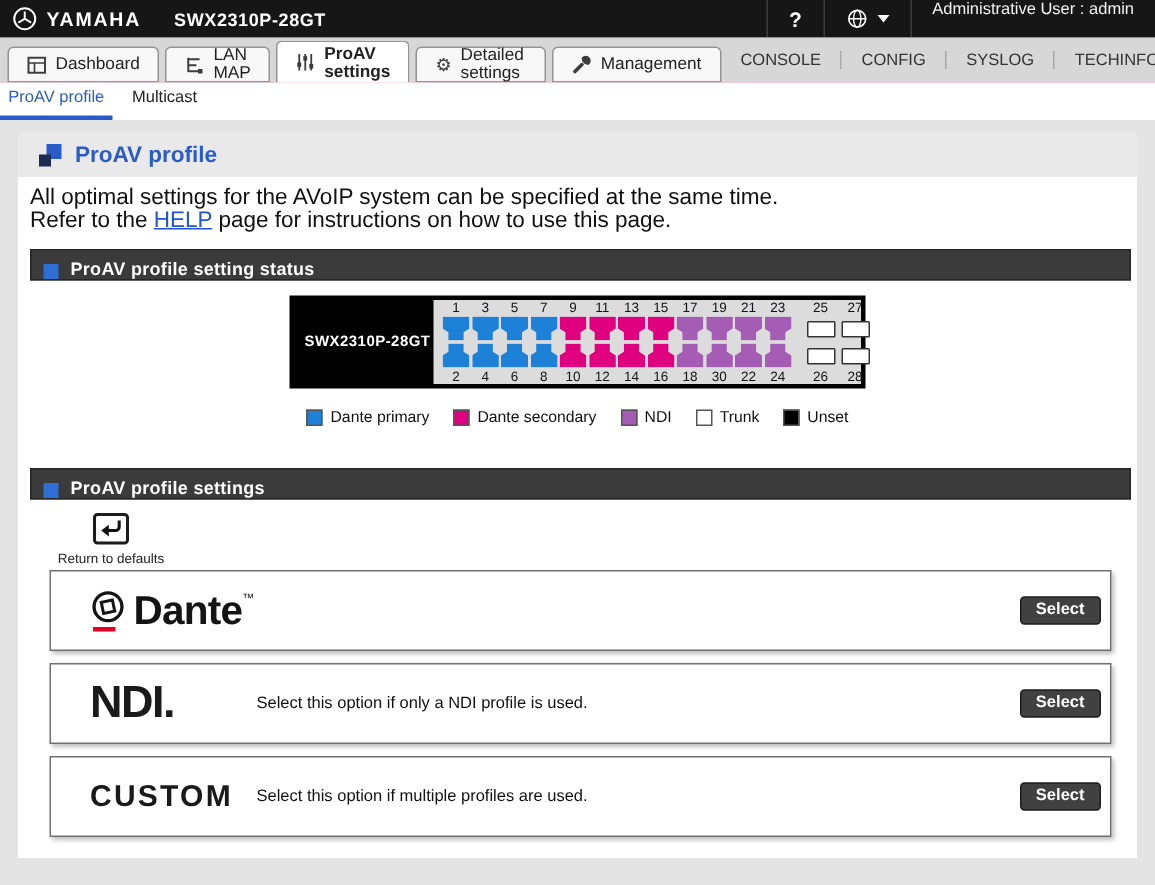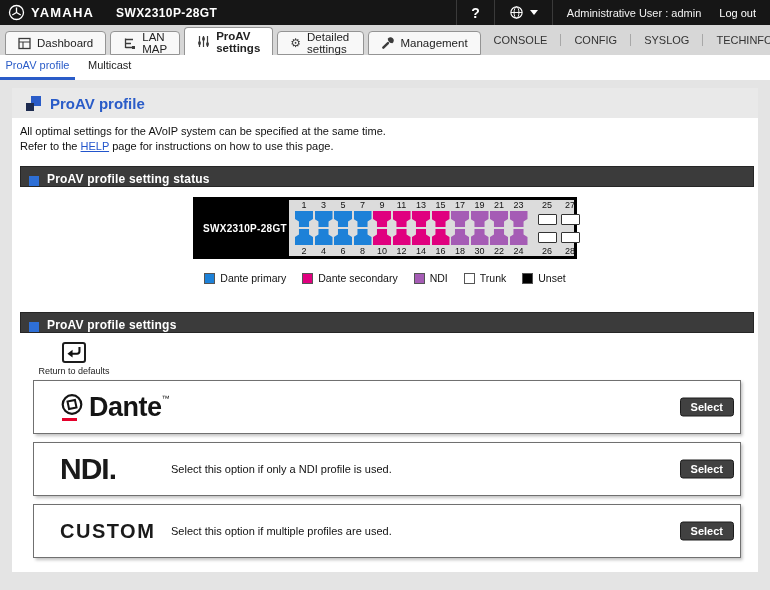--- a/index.html
+++ b/index.html
@@ -41,21 +41,21 @@
   
   .content { position:absolute; left:0; top:80px; width:770px; height:510px; background:#e4e4e4; }
   .panel { position:absolute; left:12px; top:8px; width:746px; height:484px; background:#fff; }
 
   .titleband { position:absolute; left:0; top:0; width:746px; height:30px; background:#e9e9e9; display:flex; align-items:center; gap:9px; padding-left:14px; }
   .title-icon { position:relative; width:15px; height:15px; }
   .title-icon .sq-blue { position:absolute; left:5px; top:0; width:10px; height:10px; background:#2a5cc8; }
   .title-icon .sq-navy { position:absolute; left:0; top:7px; width:8px; height:8px; background:#1d2b4f; }
   .page-title { font-size:15px; font-weight:bold; color:#2a5cc8; }
 
-  .desc { position:absolute; left:8px; top:36px; font-size:11px; color:#111; line-height:15px; }
+  .desc { position:absolute; left:8px; top:36px; font-size:15px; color:#111; line-height:15px; }
   .help-link { color:#2255cc; text-decoration:underline; cursor:pointer; }
 
   .sec-header { position:absolute; left:8px; width:734px; height:21px; background:#3b3b3b; border:1px solid #262626; display:flex; align-items:flex-end; gap:8px; padding-left:8px; }
   .sec-header .bluesq { width:10px; height:10px; background:#2e6fd6; }
   .sec-header .sec-title { font-size:12px; font-weight:bold; color:#fff; letter-spacing:.2px; }
   .sec1 { top:78px; }
   .sec2 { top:224px; }
 
   
   .switch { position:absolute; left:181px; top:109px; width:384px; height:62px; background:#000; }
@@ -117,21 +117,21 @@
       <div class="tb-sec">
         <span class="ticon" style="width:15px;height:15px;">
           <svg width="15" height="15" viewBox="0 0 16 16">
               <circle cx="8" cy="8" r="6" fill="none" stroke="#fff" stroke-width="1.2"></circle>
               <ellipse cx="8" cy="8" rx="2.6" ry="6" fill="none" stroke="#fff" stroke-width="1"></ellipse>
               <path d="M2 8 H14" stroke="#fff" stroke-width="1"></path>
             </svg>
         </span>
         <span class="caret"></span>
       </div>
-      <div class="tb-sec" style="gap:18px;">
+      <div class="tb-sec" style="gap:18px;flex-direction:column;">
         <span class="user-label">Administrative User : admin</span>
         <span class="logout">Log out</span>
       </div>
     </div>
   </div>
 
   <div class="tabbar">
     <div class="tabs">
       <div class="tab">
         <span class="ticon">

